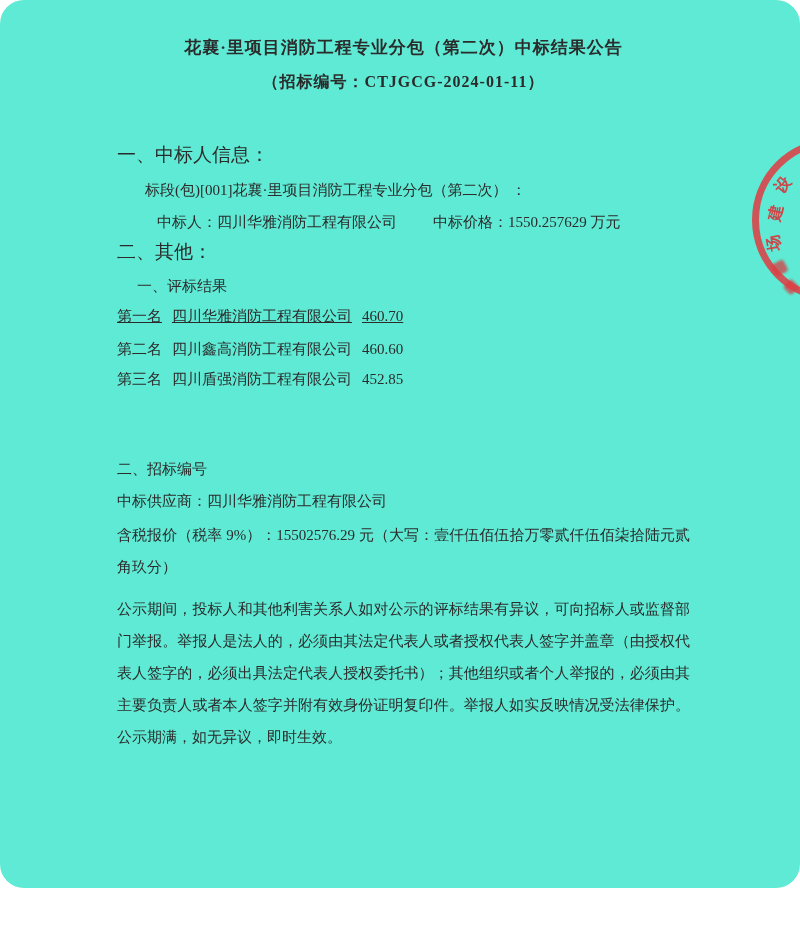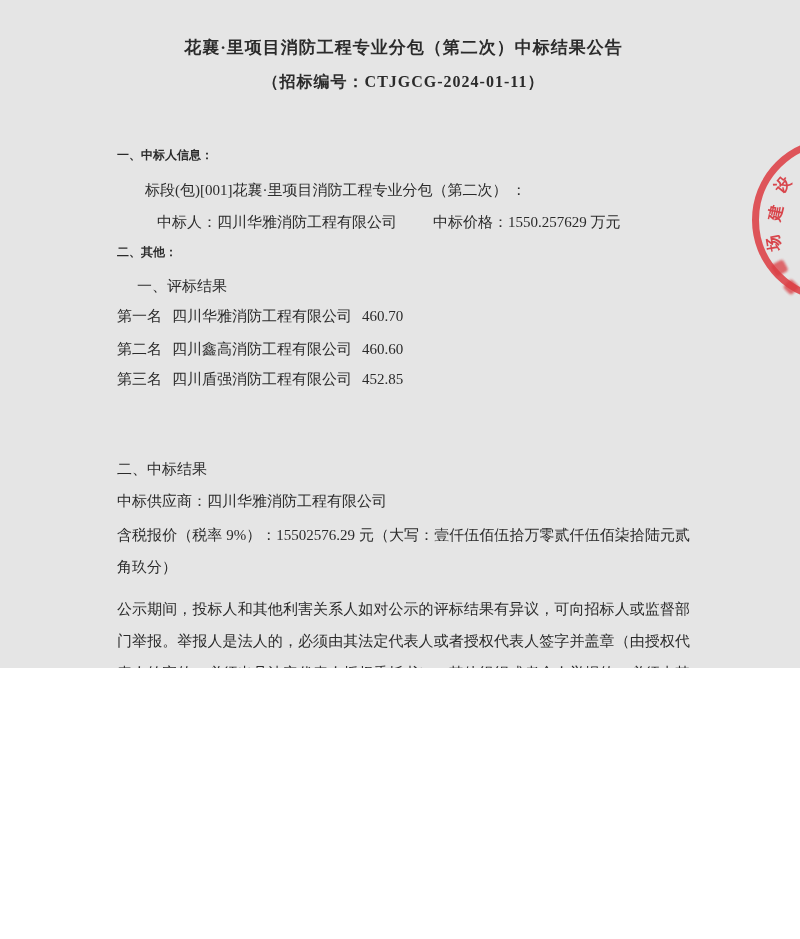--- a/index.html
+++ b/index.html
@@ -5,23 +5,24 @@
 <style>
   html, body { margin:0; padding:0; }
   body {
     width:800px; height:939px;
     background:#ffffff;
     font-family:"Liberation Serif","DejaVu Serif",serif;
     color:#2b2b2b;
   }
   .page {
     position:relative;
-    width:800px; height:668px;
-    background:#e5e5e5;
+    width:800px; height:888px;
+    background:#5eead4;
     overflow:hidden;
+    border-radius:24px;
   }
   .content {
     padding:36px 110px 0 117px;
     font-size:15px;
   }
   .title-line1 {
     text-align:center;
     font-size:17px;
     font-weight:700;
     line-height:24px;
@@ -29,22 +30,22 @@
   }
   .title-line2 {
     text-align:center;
     font-size:16px;
     font-weight:700;
     line-height:24px;
     margin-top:10px;
     letter-spacing:1px;
   }
   .sec-heading {
-    font-size:12px;
-    font-weight:700;
+    font-size:19px;
+    font-weight:400;
     line-height:22px;
   }
   .sec1-heading { margin-top:50px; }
   .lot-line {
     margin-top:14px;
     line-height:20px;
     padding-left:28px;
   }
   .winner-row {
     margin-top:12px;
@@ -63,21 +64,21 @@
     margin-top:12px;
     line-height:20px;
     display:flex;
     gap:10px;
   }
   .eval-row {
     line-height:20px;
     display:flex;
     gap:10px;
   }
-  .eval-row.r1 { margin-top:10px; }
+  .eval-row.r1 { margin-top:10px;text-decoration:underline; }
   .eval-row.r2 { margin-top:13px; }
   .eval-row.r3 { margin-top:10px; }
   .award-subheading {
     margin-top:70px;
     line-height:20px;
   }
   .supplier-line {
     margin-top:12px;
     line-height:20px;
   }
@@ -159,21 +160,21 @@
       <span>第二名</span>
       <span>四川鑫高消防工程有限公司</span>
       <span>460.60</span>
     </div>
     <div class="eval-row r3">
       <span>第三名</span>
       <span>四川盾强消防工程有限公司</span>
       <span>452.85</span>
     </div>
 
-    <div class="award-subheading">二、中标结果</div>
+    <div class="award-subheading">二、招标编号</div>
     <div class="supplier-line">中标供应商：四川华雅消防工程有限公司</div>
     <div class="price-paragraph">含税报价（税率 9%）：15502576.29 元（大写：壹仟伍佰伍拾万零贰仟伍佰柒拾陆元贰角玖分）</div>
 
     <div class="notice-paragraph">公示期间，投标人和其他利害关系人如对公示的评标结果有异议，可向招标人或监督部门举报。举报人是法人的，必须由其法定代表人或者授权代表人签字并盖章（由授权代表人签字的，必须出具法定代表人授权委托书）；其他组织或者个人举报的，必须由其主要负责人或者本人签字并附有效身份证明复印件。举报人如实反映情况受法律保护。公示期满，如无异议，即时生效。</div>
 
   </div>
 
   <div class="stamp">
     <span class="stamp-char c1">设</span>
     <span class="stamp-char c2">建</span>

